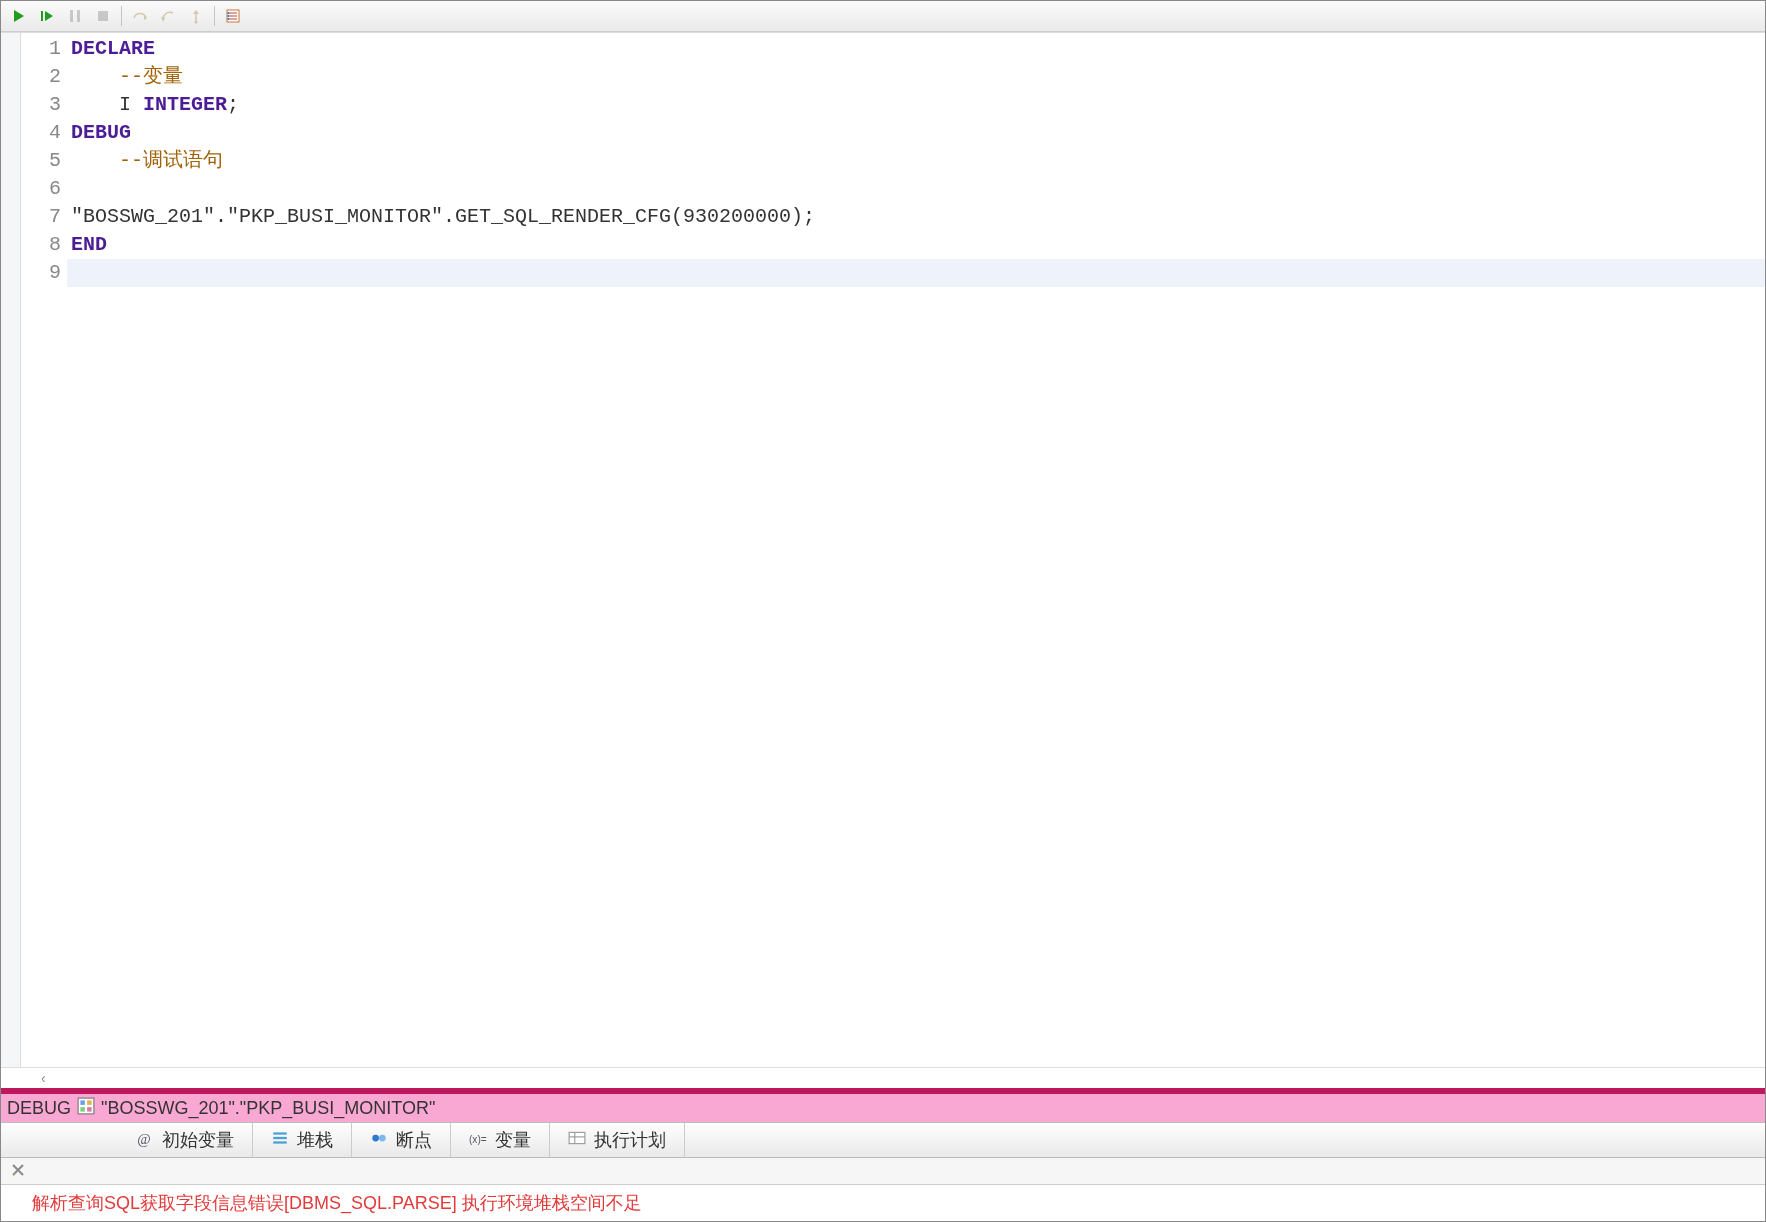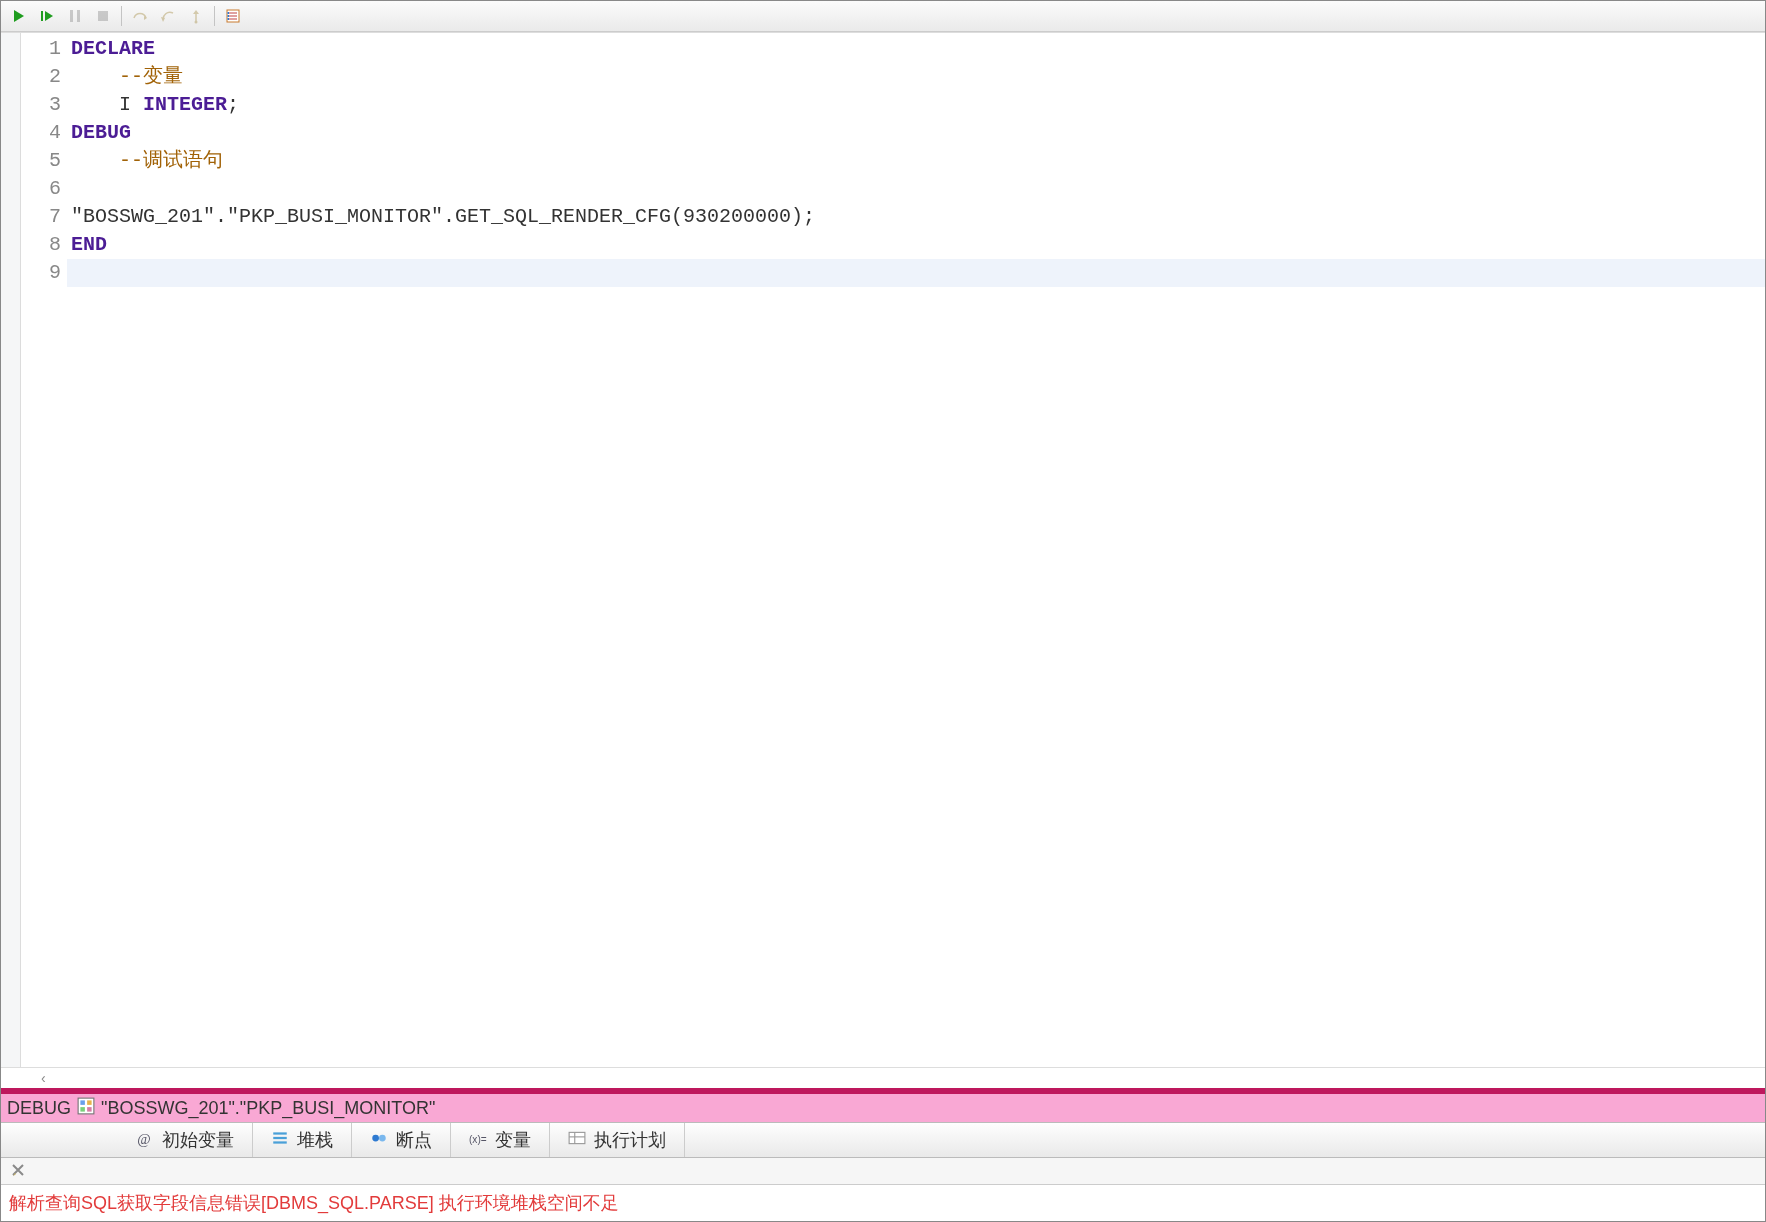--- a/index.html
+++ b/index.html
@@ -147,20 +147,21 @@
     background:#f6f6f6;
     border-bottom:1px solid #ccc;
   }
   .console-tools svg { width:16px; height:16px; color:#888; }
   .console-out {
     flex:0 0 auto;
     padding:6px 8px;
     font-size:18px;
     font-family:Arial, sans-serif;
     color:#e23b3b;
+    margin-left:23px;
   }
 </style>
 </head>
 <body>
 
 <div class="app">
 
   <div class="toolbar">
     <div class="btn play" title="Run">
       <span>

